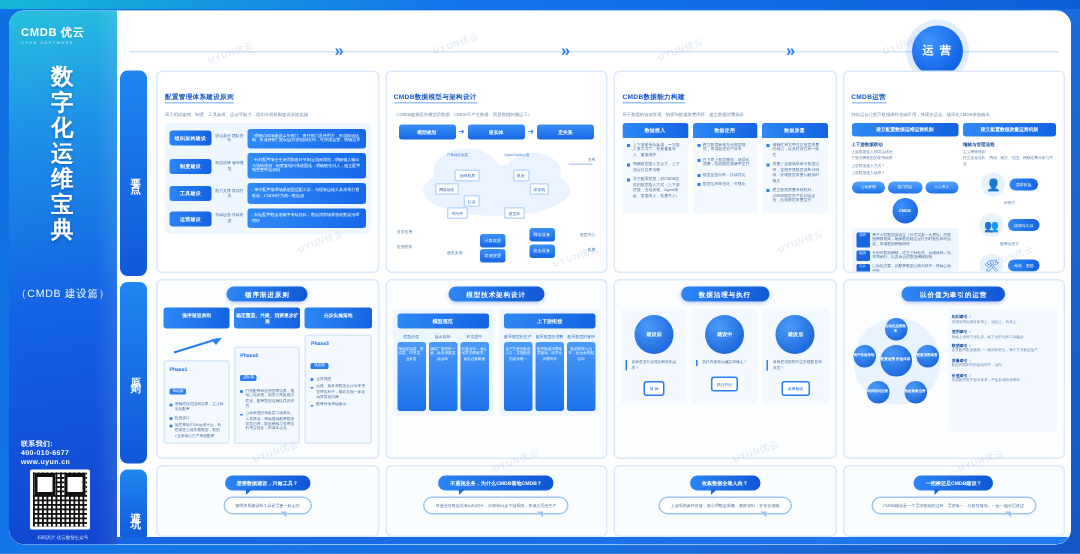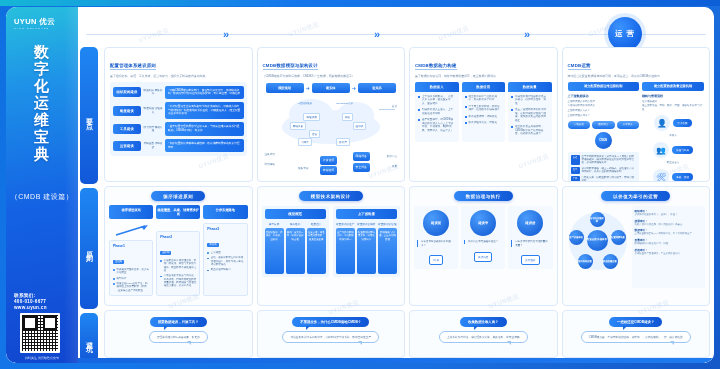--- a/index.html
+++ b/index.html
@@ -246,21 +246,21 @@
   .wm{position:absolute;color:rgba(120,160,210,.18);font-size:6px;font-weight:bold;transform:rotate(-20deg);pointer-events:none;letter-spacing:.5px;}
 </style>
 </head>
 <body>
 
 <div class="poster">
   <div class="inner">
 
     <div class="cover">
       <div class="logo">
-        <div class="lg-main">UYUN 优云</div>
+        <div class="lg-main">CMDB 优云</div>
         <div class="lg-sub">UYUN SOFTWARE</div>
       </div>
       <div class="cover-title">
         <div class="ch">数</div>
         <div class="ch">字</div>
         <div class="ch">化</div>
         <div class="ch">运</div>
         <div class="ch">维</div>
         <div class="ch">宝</div>
         <div class="ch">典</div>

